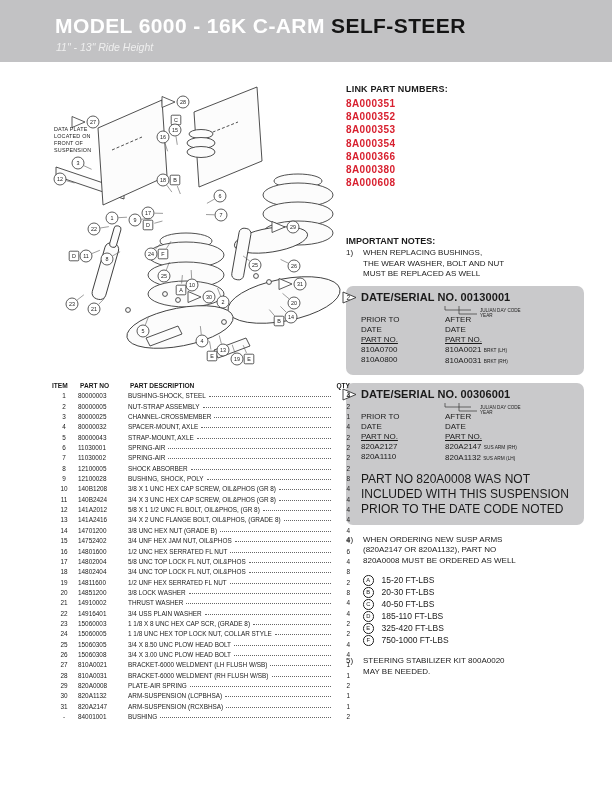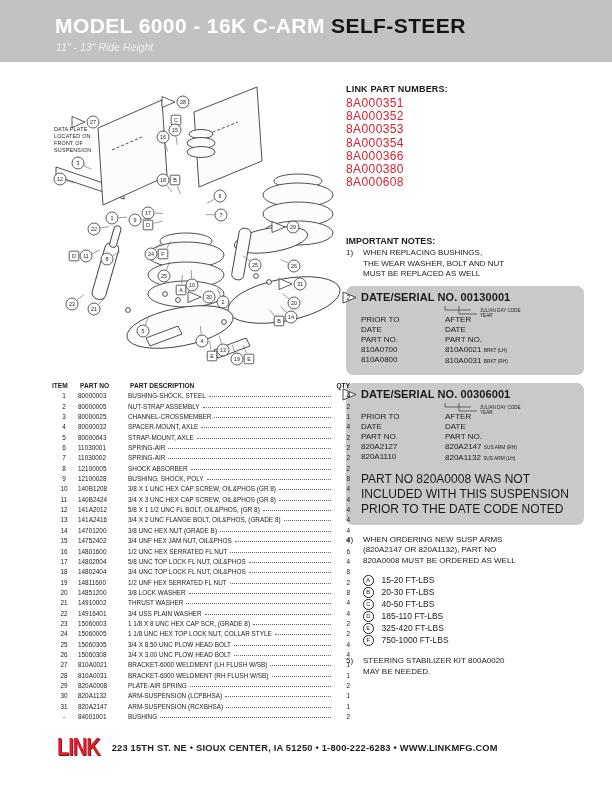--- a/index.html
+++ b/index.html
@@ -16,36 +16,36 @@
   
   .diagram{position:absolute;left:28px;top:64px;width:332px;height:312px;}
   .diagram svg{position:absolute;left:0;top:0;}
   .data-plate{position:absolute;left:26px;top:62px;width:62px;font-size:5.4px;line-height:7px;
               white-space:pre-line;letter-spacing:0.2px;color:#222;}
 
   
   .right-col{position:absolute;left:346px;top:84px;width:238px;}
   .lpn-heading{font-size:9px;font-weight:bold;letter-spacing:0.2px;}
   .lpn-list{margin-top:3px;}
-  .lpn-item{color:#d8202f;font-weight:normal;font-size:12px;line-height:13.2px;letter-spacing:0.4px;}
+  .lpn-item{color:#d8202f;font-weight:bold;font-size:10px;line-height:13.2px;letter-spacing:0.4px;}
   .notes-heading{margin-top:47px;font-size:9px;font-weight:bold;}
   .note-row{display:flex;font-size:8px;line-height:10.5px;margin-top:2px;}
   .note-num{width:17px;flex:0 0 17px;}
   .note-body{white-space:pre-line;flex:1;}
 
   .serial-box{background:#c9c9cb;border-radius:7px;padding:6px 9px 8px 9px;margin-top:6px;}
   .serial-box.second{margin-top:8px;}
   .sb-title-row{display:flex;align-items:center;height:11px;}
   .sb-flag{margin-left:-13px;margin-right:3px;flex:0 0 auto;}
   .sb-title{font-size:11px;font-weight:bold;letter-spacing:0.1px;}
   .julian{height:12px;margin-left:86px;}
   .sb-cols{display:flex;margin-top:0;margin-left:6px;}
   .sb-col{font-size:8px;line-height:10px;}
   .sb-col.prior{width:84px;}
-  .sb-col .u{}
+  .sb-col .u{text-decoration:underline;}
   .sb-col .tag{font-size:4.8px;letter-spacing:0;}
   .sb-note{font-size:12px;line-height:15px;margin:8px 0 0 6px;white-space:pre-line;}
 
   .torque{margin-top:8px;margin-left:17px;}
   .torque-row{display:flex;align-items:center;height:12px;font-size:8.5px;}
   .torque-letter{flex:0 0 auto;width:8.5px;height:8.5px;border:1px solid #222;border-radius:50%;
                  font-size:5.8px;display:flex;align-items:center;justify-content:center;margin-right:8px;}
   .note4{margin-top:10px;}
   .note5{margin-top:10px;}
 
@@ -811,18 +811,14 @@
           <span class="c-pn">84001001</span>
           <span class="c-desc">
             <span>BUSHING</span>
             <span class="dots"></span>
           </span>
           <span class="c-qty">2</span>
         </div>
       </div>
   </div>
 
-  <div class="footer">
-    <span class="logo">LINK</span>
-    <span class="addr">223 15TH ST. NE • SIOUX CENTER, IA 51250 • 1-800-222-6283 • WWW.LINKMFG.COM</span>
-  </div>
 
 </div>
 
 </body></html>

